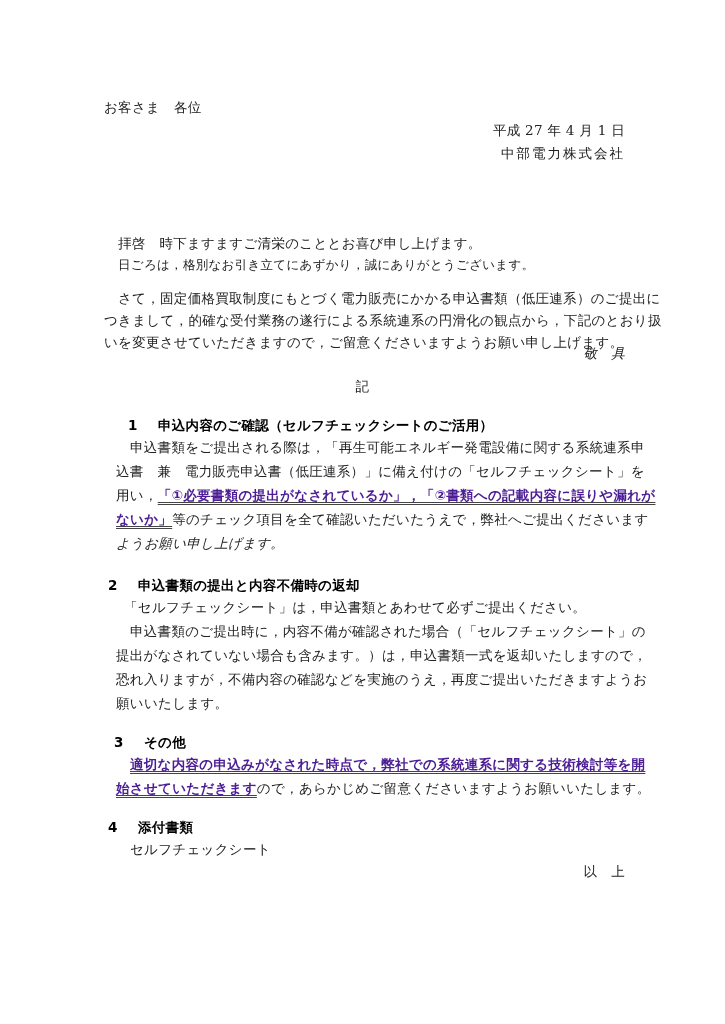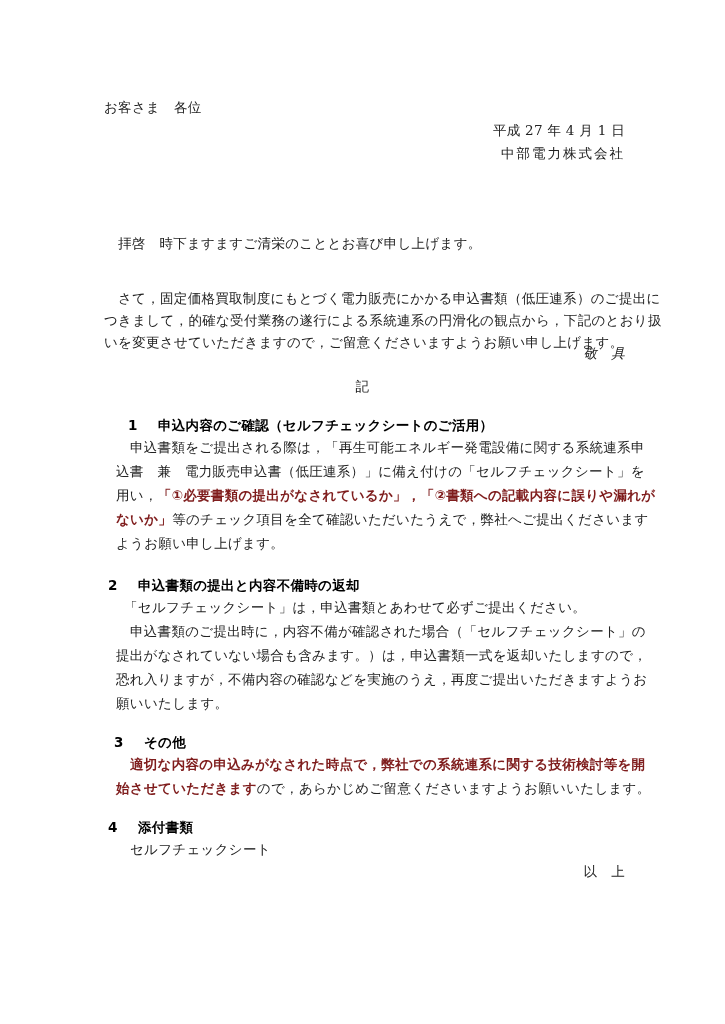--- a/index.html
+++ b/index.html
@@ -41,21 +41,22 @@
   }
   .heading {
     font-family: "DejaVu Sans", "Liberation Sans", sans-serif;
     font-weight: bold;
     color: #000;
   }
   .heading .num { display: inline-block; width: 30px; }
   .emph-dot {
     font-family: "DejaVu Sans", "Liberation Sans", sans-serif;
     font-weight: bold;
-    color: #7f1d1d;
+    color: #4c1d95;
+    text-decoration: underline;
     text-decoration-style: double;
     text-decoration-color: #444;
     text-underline-offset: 2px;
   }
   .justify {
     width: 505px;
     text-align: justify;
     text-align-last: justify;
   }
 </style>
@@ -63,39 +64,40 @@
 <body>
 
 <div class="page">
 
   <div class="line serif" style="left:104px; top:98px;">お客さま　各位</div>
   <div class="line serif right" style="top:121px;">平成 27 年 4 月 1 日</div>
   <div class="line serif right" style="top:144px; letter-spacing:2px;">中部電力株式会社</div>
 
 
   <div class="line serif" style="left:118px; top:234px;">拝啓　時下ますますご清栄のこととお喜び申し上げます。</div>
+  <div class="line serif" style="left:118px; top:256px; font-size:12.5px;">日ごろは，格別なお引き立てにあずかり，誠にありがとうございます。</div>
 
   <div class="line serif justify" style="left:118px; top:289px; width:505px;">さて，固定価格買取制度にもとづく電力販売にかかる申込書類（低圧連系）のご提出に</div>
   <div class="line serif justify" style="left:104px; top:311px; width:519px;">つきまして，的確な受付業務の遂行による系統連系の円滑化の観点から，下記のとおり扱</div>
   <div class="line serif" style="left:104px; top:333px;">いを変更させていただきますので，ご留意くださいますようお願い申し上げます。</div>
   <div class="line serif right" style="top:344px;font-style:italic;">敬　具</div>
   <div class="line serif center" style="top:377px;">記</div>
 
   <div class="line heading" style="left:108px; top:416px;margin-left:20px;">
     <span class="num">1</span><span>申込内容のご確認（セルフチェックシートのご活用）</span>
   </div>
   <div class="line serif justify" style="left:130px; top:438px; width:493px;">申込書類をご提出される際は，「再生可能エネルギー発電設備に関する系統連系申</div>
   <div class="line serif justify" style="left:116px; top:462px; width:507px;">込書　兼　電力販売申込書（低圧連系）」に備え付けの「セルフチェックシート」を</div>
   <div class="line serif" style="left:116px; top:486px;">
     <span>用い，</span><span class="emph-dot">「①必要書類の提出がなされているか」，「②書類への記載内容に誤りや漏れが</span>
   </div>
   <div class="line serif" style="left:116px; top:510px;">
     <span class="emph-dot">ないか」</span><span>等のチェック項目を全て確認いただいたうえで，弊社へご提出くださいます</span>
   </div>
-  <div class="line serif" style="left:116px; top:534px;">ようお願い申し上げます。</div>
+  <div class="line serif" style="left:116px; top:534px;font-style:italic;">ようお願い申し上げます。</div>
 
   <div class="line heading" style="left:108px; top:576px;">
     <span class="num">2</span><span>申込書類の提出と内容不備時の返却</span>
   </div>
   <div class="line serif" style="left:124px; top:598px;">「セルフチェックシート」は，申込書類とあわせて必ずご提出ください。</div>
   <div class="line serif justify" style="left:130px; top:622px; width:493px;">申込書類のご提出時に，内容不備が確認された場合（「セルフチェックシート」の</div>
   <div class="line serif justify" style="left:116px; top:646px; width:507px;">提出がなされていない場合も含みます。）は，申込書類一式を返却いたしますので，</div>
   <div class="line serif justify" style="left:116px; top:670px; width:507px;">恐れ入りますが，不備内容の確認などを実施のうえ，再度ご提出いただきますようお</div>
   <div class="line serif" style="left:116px; top:694px;">願いいたします。</div>
 

